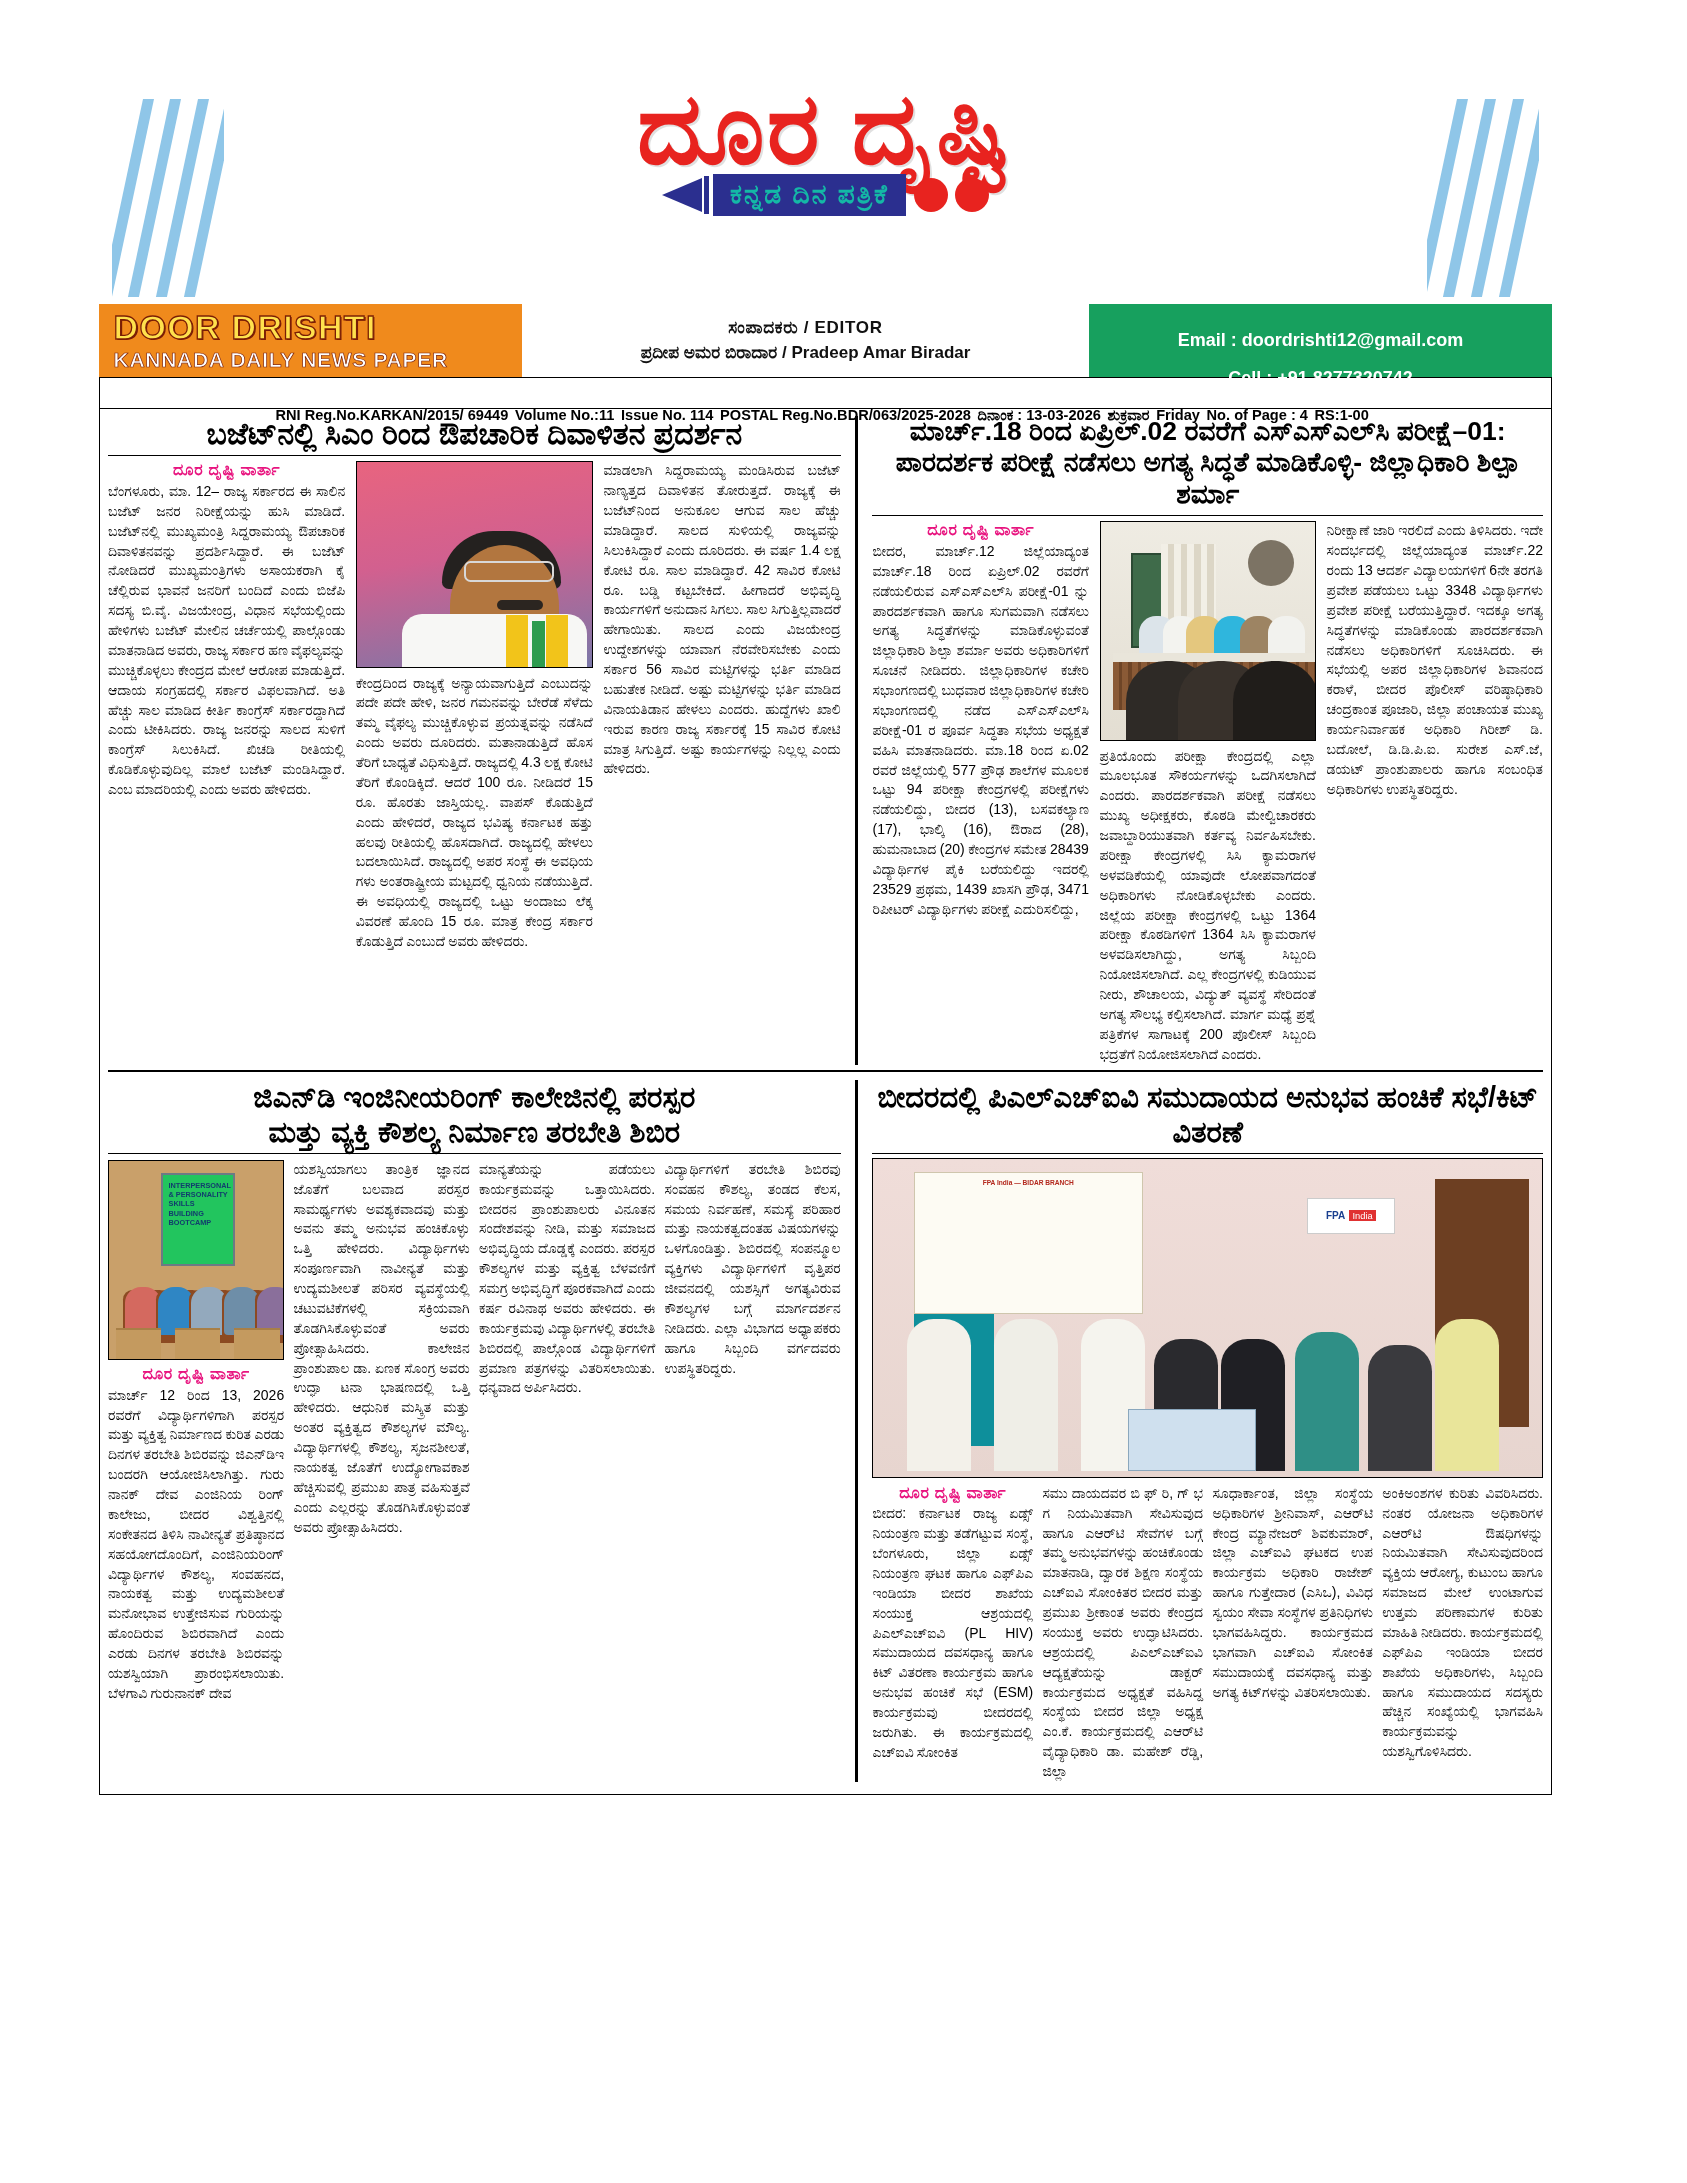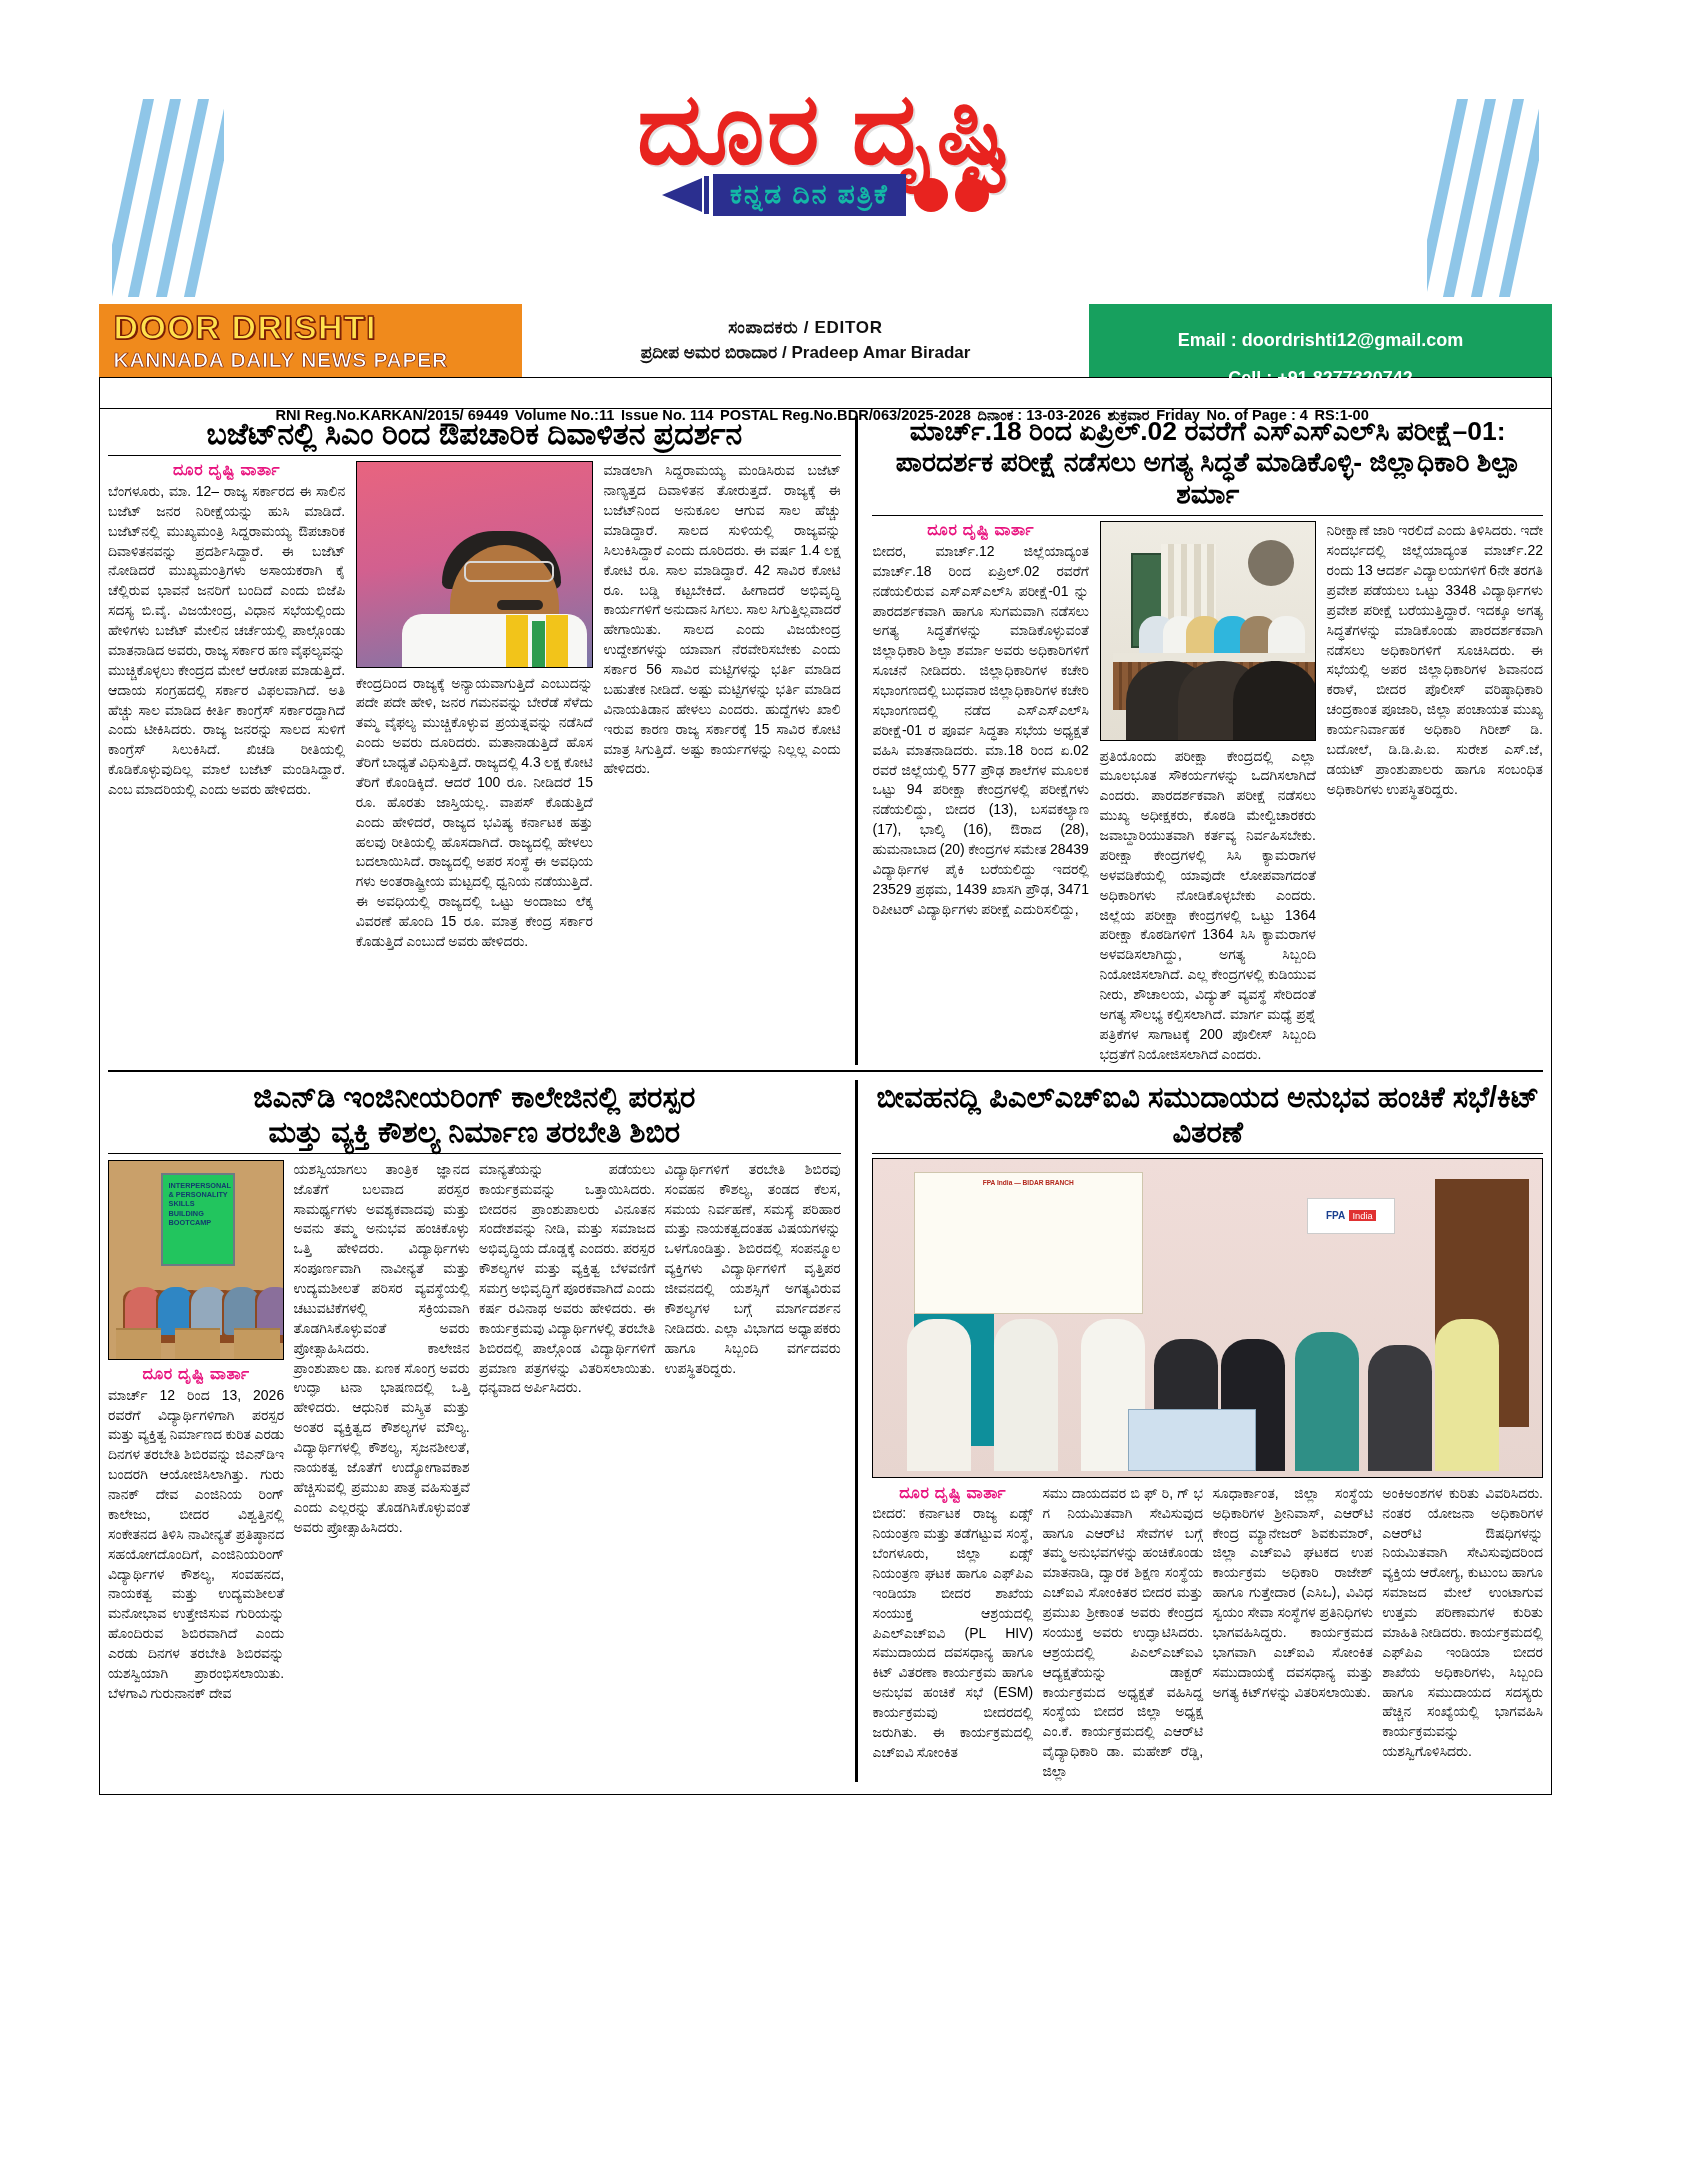--- a/index.html
+++ b/index.html
@@ -281,21 +281,21 @@
           </div>
           <div class="col">
             <div class="body">ವಿದ್ಯಾರ್ಥಿಗಳಿಗೆ ತರಬೇತಿ ಶಿಬಿರವು ಸಂವಹನ ಕೌಶಲ್ಯ, ತಂಡದ ಕೆಲಸ, ಸಮಯ ನಿರ್ವಹಣೆ, ಸಮಸ್ಯೆ ಪರಿಹಾರ ಮತ್ತು ನಾಯಕತ್ವದಂತಹ ವಿಷಯಗಳನ್ನು ಒಳಗೊಂಡಿತ್ತು. ಶಿಬಿರದಲ್ಲಿ ಸಂಪನ್ಮೂಲ ವ್ಯಕ್ತಿಗಳು ವಿದ್ಯಾರ್ಥಿಗಳಿಗೆ ವೃತ್ತಿಪರ ಜೀವನದಲ್ಲಿ ಯಶಸ್ಸಿಗೆ ಅಗತ್ಯವಿರುವ ಕೌಶಲ್ಯಗಳ ಬಗ್ಗೆ ಮಾರ್ಗದರ್ಶನ ನೀಡಿದರು. ಎಲ್ಲಾ ವಿಭಾಗದ ಅಧ್ಯಾಪಕರು ಹಾಗೂ ಸಿಬ್ಬಂದಿ ವರ್ಗದವರು ಉಪಸ್ಥಿತರಿದ್ದರು.</div>
           </div>
         </div>
       </div>
 
       <div class="vdivide"></div>
 
       <div class="half right">
-        <div class="hl-sec">ಬೀವಹನದ್ಲಿ ಪಿಎಲ್‌ಎಚ್‌ಐವಿ ಸಮುದಾಯದ ಅನುಭವ ಹಂಚಿಕೆ ಸಭೆ/ಕಿಟ್ ವಿತರಣೆ</div>
+        <div class="hl-sec">ಬೀದರದಲ್ಲಿ ಪಿಎಲ್‌ಎಚ್‌ಐವಿ ಸಮುದಾಯದ ಅನುಭವ ಹಂಚಿಕೆ ಸಭೆ/ಕಿಟ್ ವಿತರಣೆ</div>
         <div class="hr-thin"></div>
         <div class="photo ph-kit">
           <div class="bg"></div>
           <div class="teal"></div>
           <div class="banner">
             <div class="bt">FPA India — BIDAR BRANCH</div>
           </div>
           <div class="fpa">
               <b>FPA</b>
               <i>India</i>

